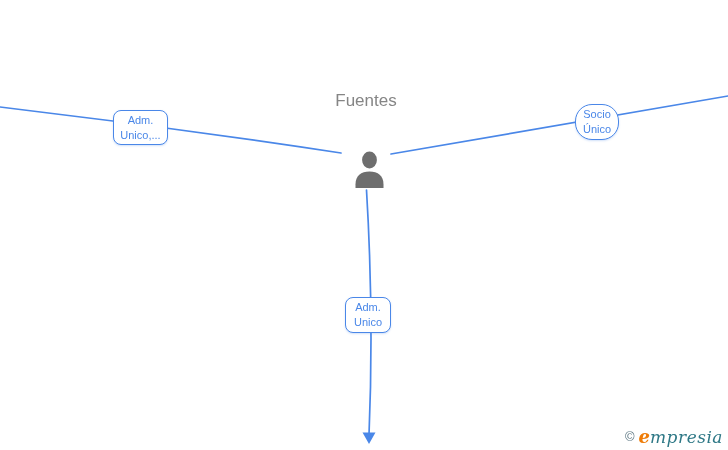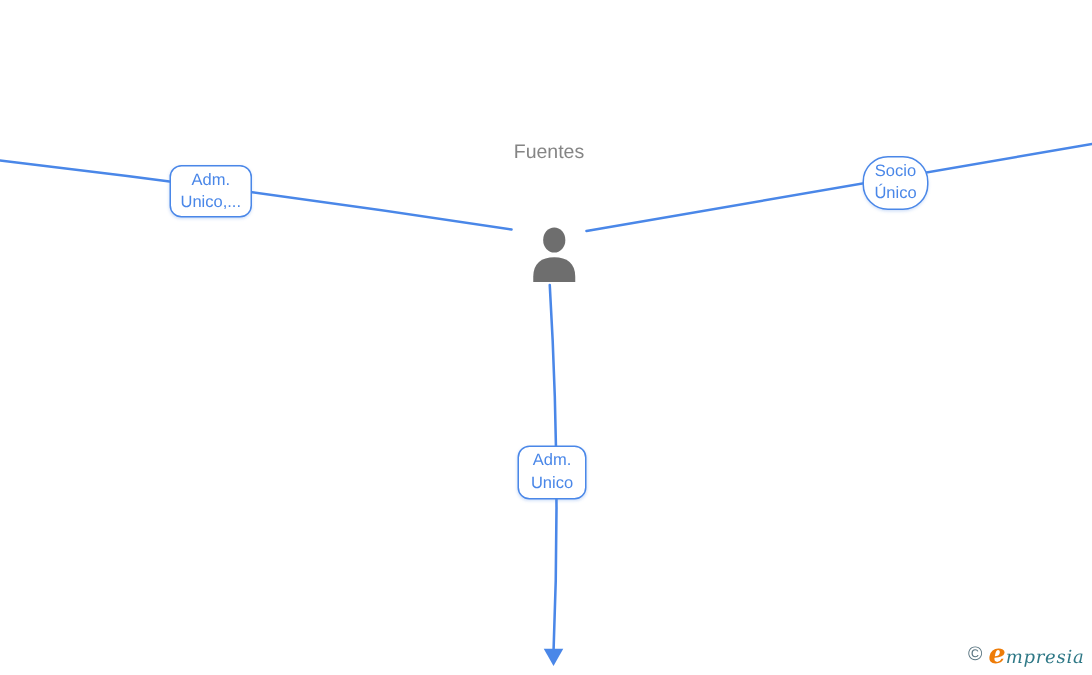--- a/index.html
+++ b/index.html
@@ -21,21 +21,21 @@
     top: 0;
     width: 728px;
     height: 450px;
   }
   .node-name {
     position: absolute;
     left: 266px;
     top: 92px;
     width: 200px;
     text-align: center;
-    font-size: 13px;
+    font-size: 17px;
     line-height: 18px;
     color: #858585;
   }
   .edge-label {
     position: absolute;
     box-sizing: border-box;
     background: #ffffff;
     border: 1.5px solid #4a87e8;
     border-radius: 8px;
     color: #4a87e8;
@@ -67,21 +67,21 @@
   .wm-initial {
     font-family: "DejaVu Serif", serif;
     font-style: italic;
     font-size: 18px;
     font-weight: bold;
     color: #ee7c08;
   }
   .wm-rest {
     font-family: "DejaVu Serif", serif;
     font-style: italic;
-    font-size: 12px;
+    font-size: 17px;
     color: #2e7886;
     letter-spacing: 0.5px;
   }
 </style>
 </head>
 <body>
 
 <div class="canvas">
 
   <svg class="edges-layer" viewBox="0 0 728 450" xmlns="http://www.w3.org/2000/svg">

